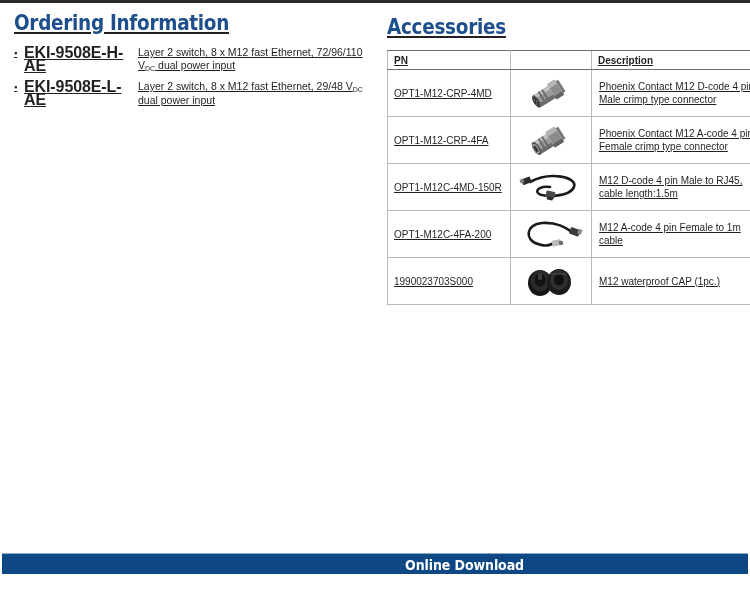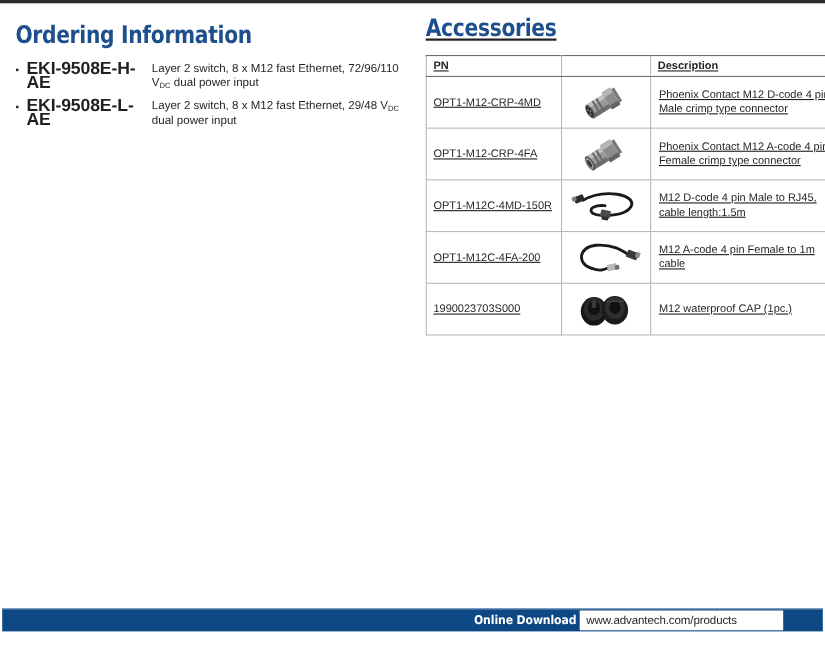--- a/index.html
+++ b/index.html
@@ -20,22 +20,23 @@
     left: 0;
     top: 0;
     width: 750px;
     height: 3px;
     background: #2b2b2b;
   }
   
   .col-left {
     position: absolute;
     left: 14px;
-    top: 20px;
+    top: 10px;
     width: 360px;
+    text-decoration: underline;
   }
   .col-right {
     position: absolute;
     left: 387px;
     top: 14px;
     width: 361px;
     text-decoration: underline;
   }
   .section-title {
     font-family: "DejaVu Sans Condensed", "Liberation Sans Narrow", "Liberation Sans", sans-serif;
@@ -146,21 +147,21 @@
     top: 553px;
     width: 746px;
     height: 20px;
     background: #0d4784;
     border-top: 1px solid #8fa9c4;
   }
   .footer-label {
     position: absolute;
     right: 224px;
     top: 3px;
-    font-size: 11px;
+    font-size: 14px;
     font-weight: bold;
     color: #ffffff;
     font-family: "DejaVu Sans Condensed", "Liberation Sans Narrow", "Liberation Sans", sans-serif;
     letter-spacing: -0.1px;
   }
   .footer-url-box {
     position: absolute;
     left: 525px;
     top: 1px;
     width: 185px;
@@ -317,16 +318,13 @@
         </td>
         <td class="cell-desc">M12 waterproof CAP (1pc.)</td>
       </tr>
 
     </tbody>
   </table>
 </div>
 
 <div class="footer-bar">
   <span class="footer-label">Online Download</span>
-  <div class="footer-url-box">
-    <span class="footer-url">www.advantech.com/products</span>
-  </div>
 </div>
 
 </body></html>

